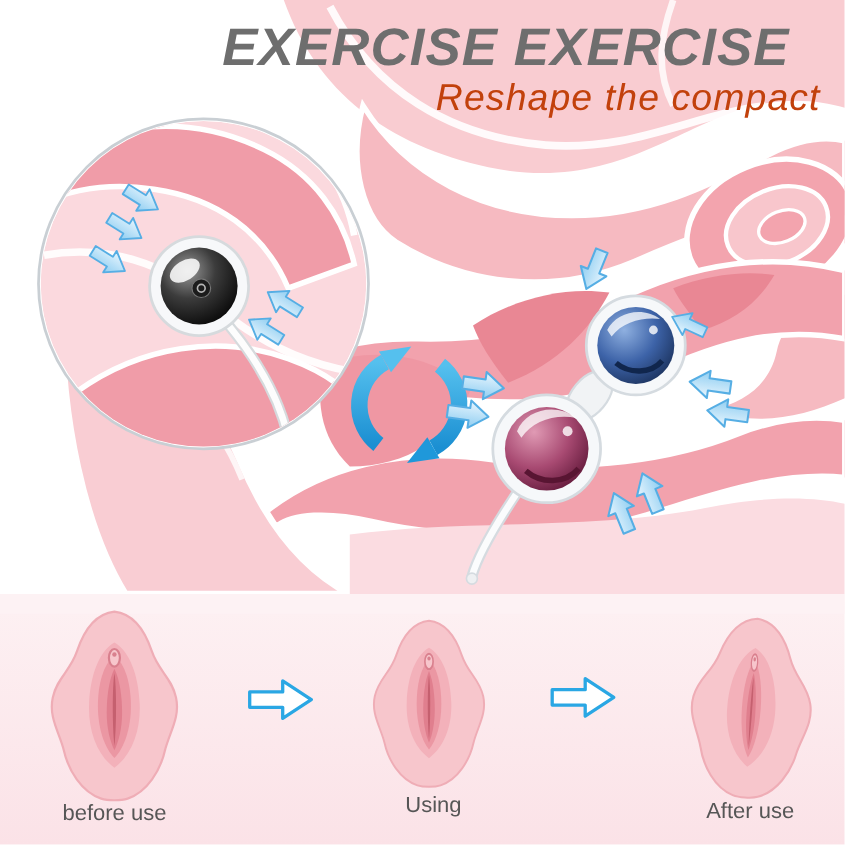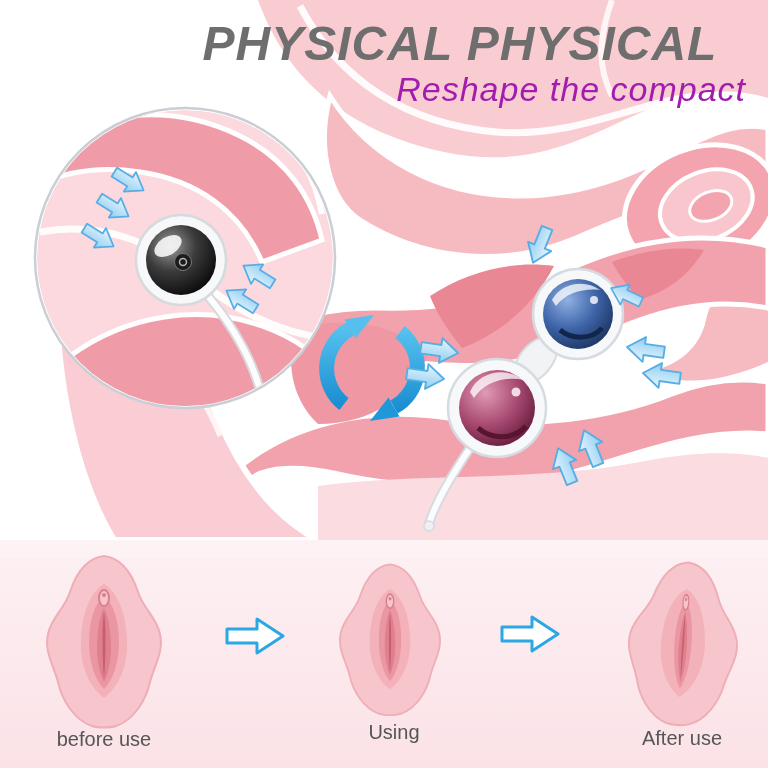--- a/index.html
+++ b/index.html
@@ -4,21 +4,21 @@
 <style>
   *{box-sizing:border-box}
   html,body{margin:0;padding:0;background:#ffffff}
   .stage{position:relative;width:768px;height:768px;overflow:hidden;background:#ffffff;
          font-family:"Liberation Sans",sans-serif}
   .stage svg{position:absolute;left:0;top:0}
   .title{position:absolute;left:160px;top:16px;width:600px;margin:0;text-align:center;
          font-family:"Liberation Sans",sans-serif;font-style:italic;font-weight:bold;
          font-size:48px;letter-spacing:1px;color:#6e6e6e;white-space:nowrap}
   .subtitle{position:absolute;right:22px;top:70px;font-style:italic;font-size:34px;
-            color:#a21caf;letter-spacing:1px;white-space:nowrap}
+            color:#c2410c;letter-spacing:1px;white-space:nowrap}
   .step-label{position:absolute;width:220px;text-align:center;font-size:20px;color:#565656}
   .label-before{left:-6px;top:728px}
   .label-using{left:284px;top:721px}
   .label-after{left:572px;top:727px}
 </style>
 </head>
 <body>
 
 <div class="stage">
 
@@ -177,18 +177,18 @@
           <use href="#vulvaSlit" transform="scale(0.85,1)"></use>
     </g>
     <use href="#barrow" transform="translate(502,634)"></use>
     <g transform="translate(683,644) rotate(4) scale(0.95)">
       <use href="#vulvaBase"></use>
           <use href="#vulvaSlit" transform="scale(0.6,1)"></use>
     </g>
   </g>
 </svg>
 
-  <h1 class="title">PHYSICAL PHYSICAL</h1>
+  <h1 class="title">EXERCISE EXERCISE</h1>
   <div class="subtitle">Reshape the compact</div>
   <div class="step-label label-before">before use</div>
   <div class="step-label label-using">Using</div>
   <div class="step-label label-after">After use</div>
 </div>
 
 </body></html>

